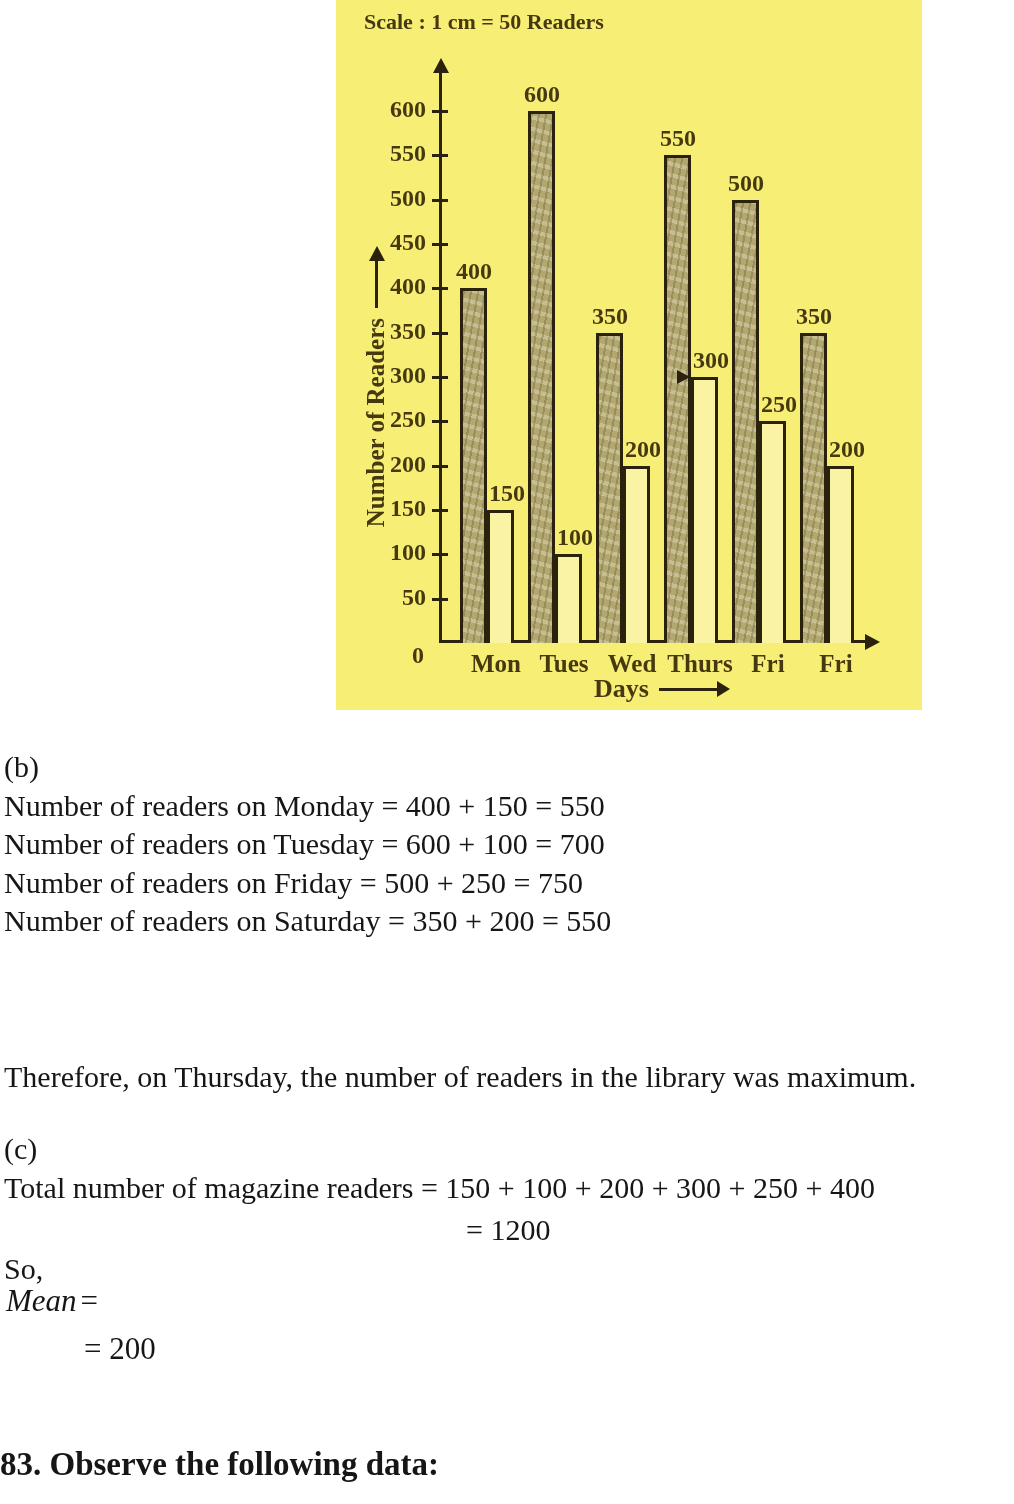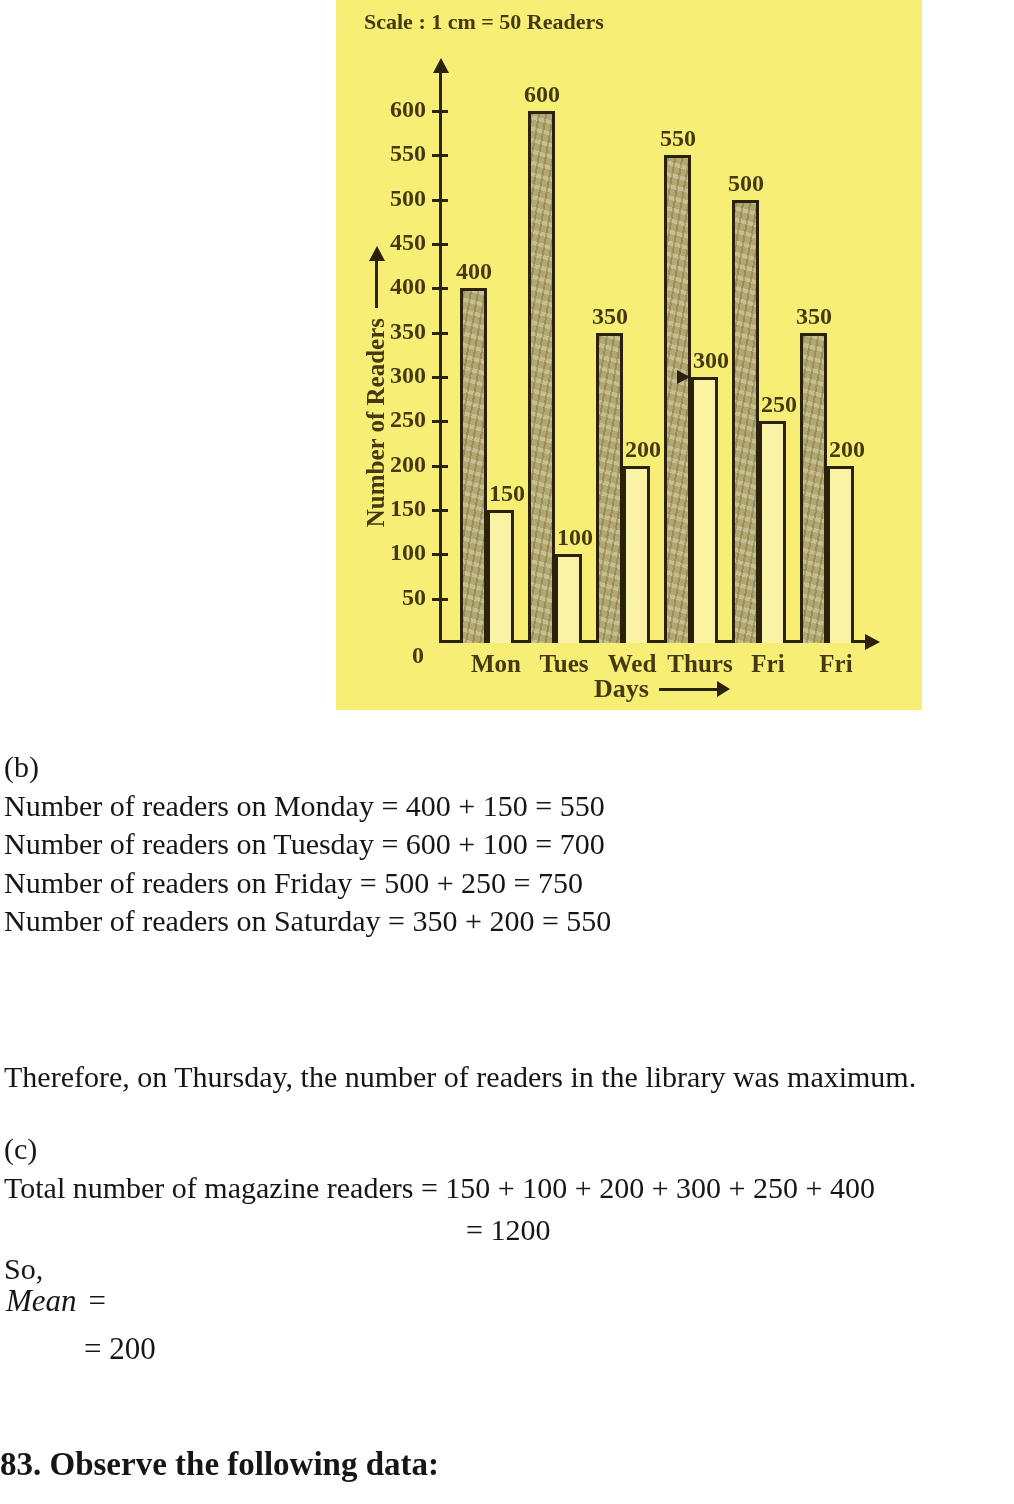--- a/index.html
+++ b/index.html
@@ -55,21 +55,21 @@
                  border-top:8px solid transparent;border-bottom:8px solid transparent;
                  border-left:13px solid var(--ink,#2a220c);}
 
   
   .txt{font-size:30px;line-height:38.5px;}
   #sec-b{position:absolute;left:4px;top:748px;width:1008px;}
   #conclusion{position:absolute;left:4px;top:1058px;width:1010px;white-space:nowrap;}
   #sec-c{position:absolute;left:4px;top:1130px;width:1008px;}
   .indent-result{margin-left:462px;margin-top:4px;}
   #mean-block{position:absolute;left:6px;top:1283px;}
-  .mean-row{display:flex;align-items:flex-start;gap:12px;font-size:31px;}
+  .mean-row{display:flex;align-items:flex-start;gap:4px;font-size:31px;}
   .mean-word{font-style:italic;}
   .frac{display:inline-flex;flex-direction:column;align-items:center;font-size:30px;}
   .frac .num{padding:0 8px 4px 8px;}
   .frac .bar-line{width:100%;height:3px;background:#161616;}
   .frac .den{padding:6px 8px 0 8px;}
   .mean-result{margin-left:78px;margin-top:12px;font-size:31px;}
   #heading-83{position:absolute;left:0;top:1446px;font-weight:bold;font-size:33px;}
 </style>
 </head>
 <body>

